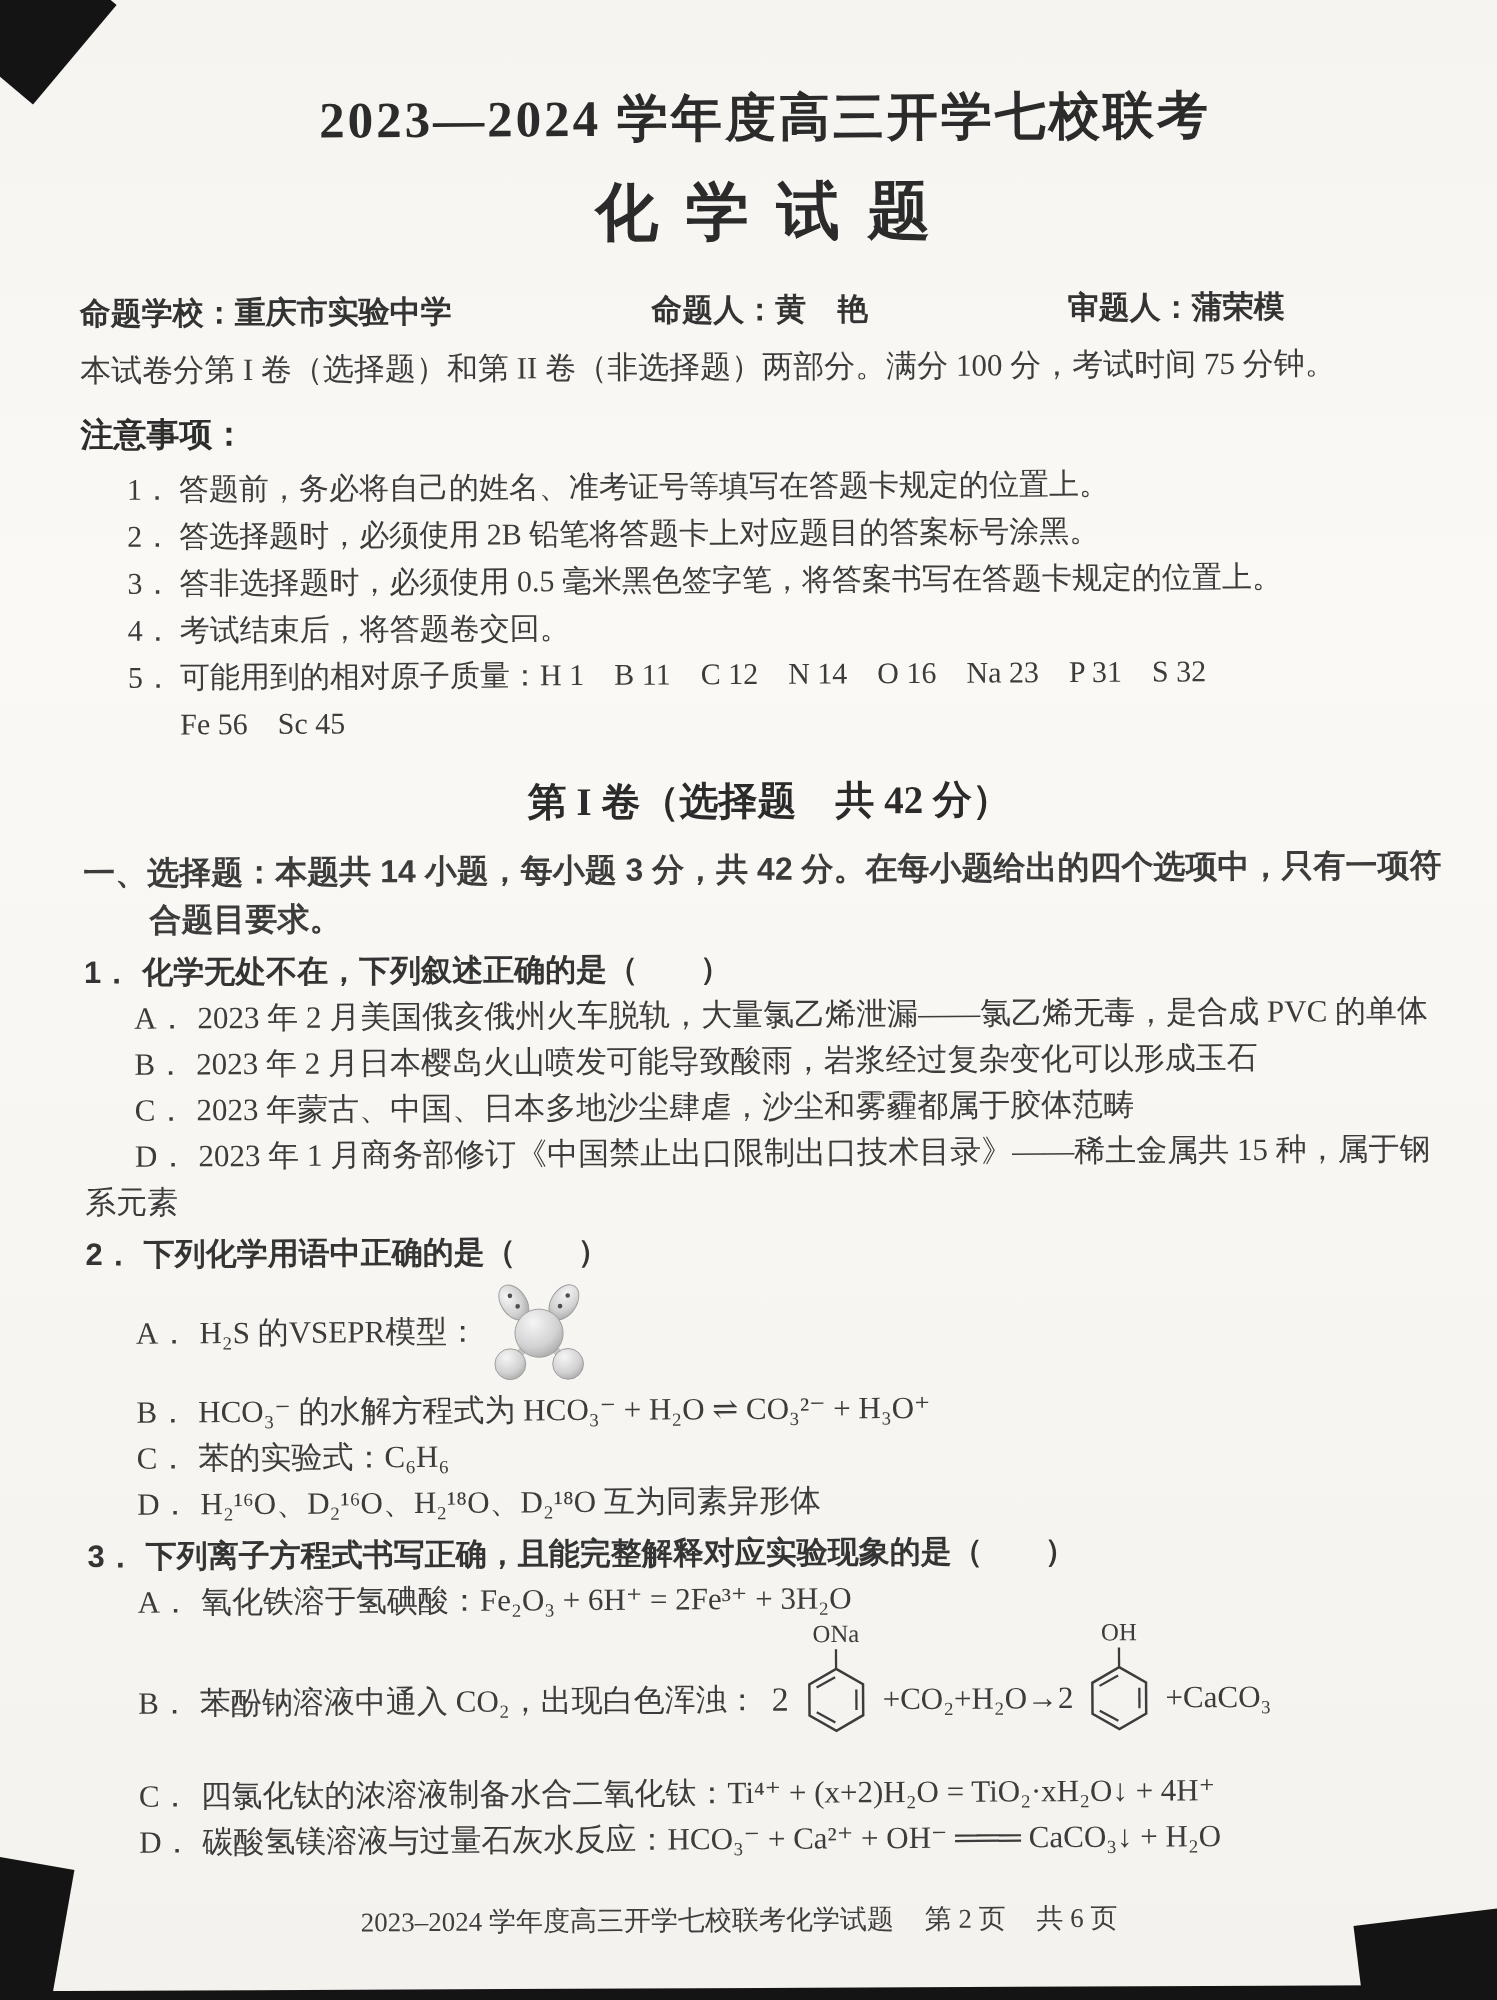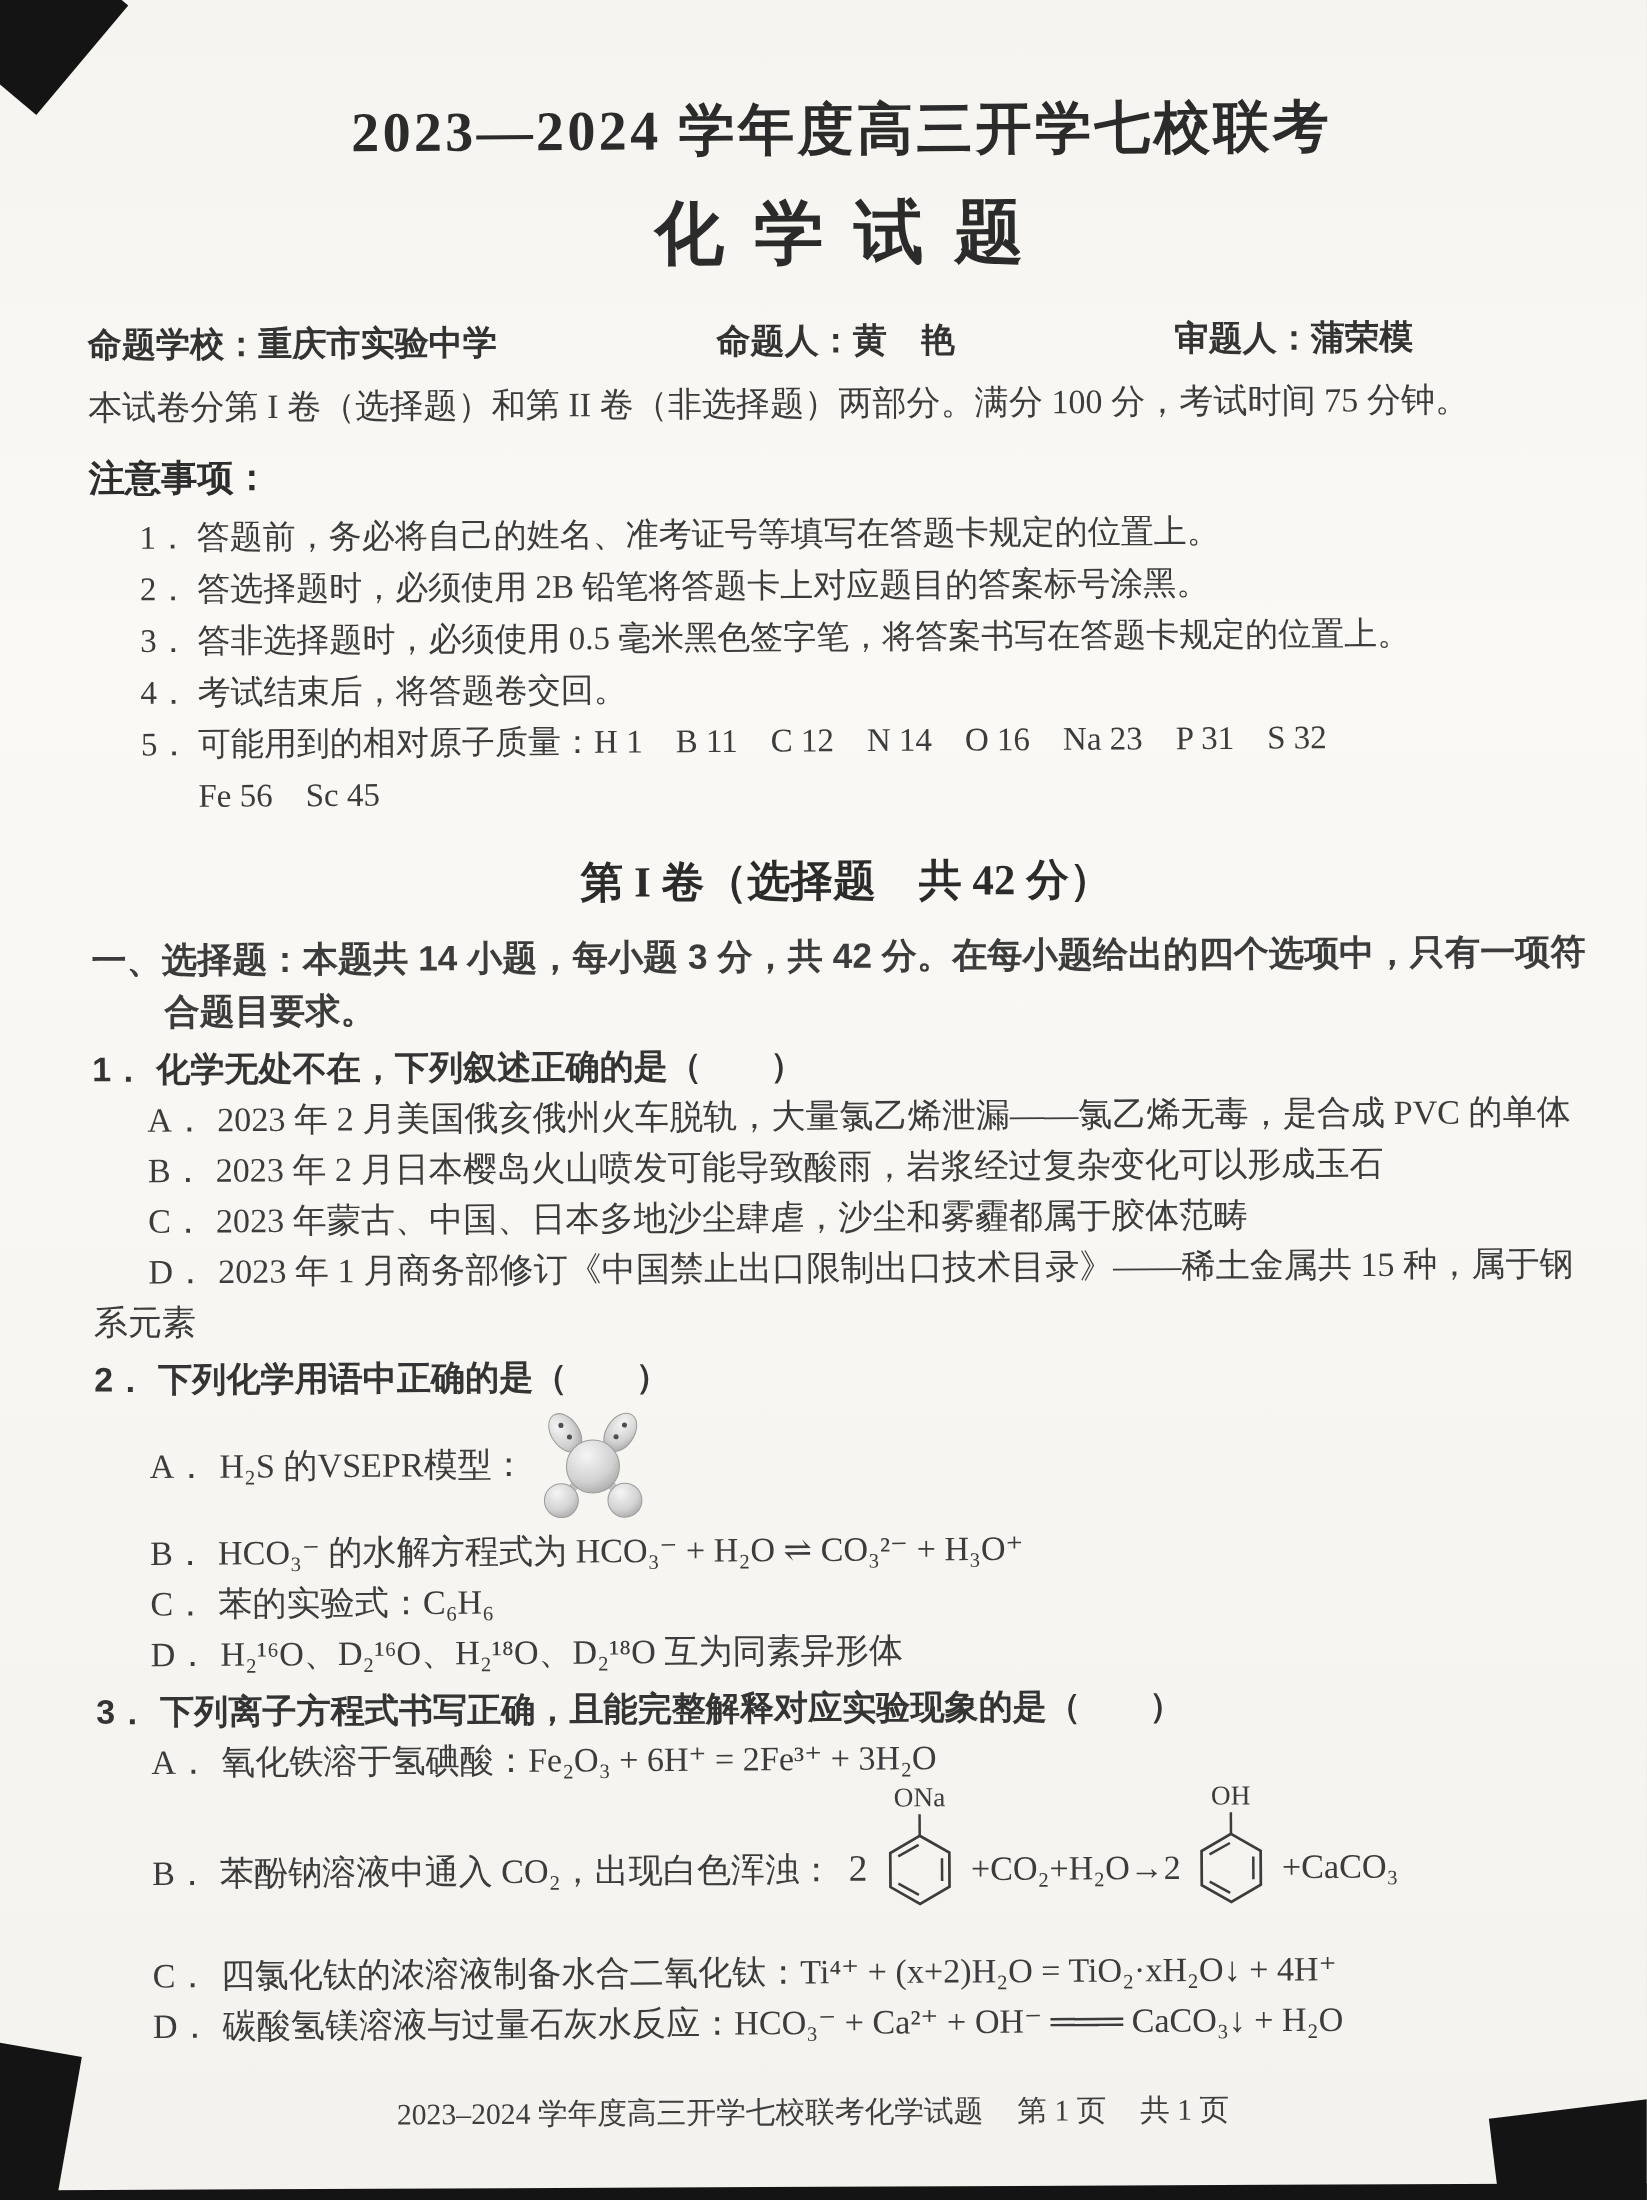--- a/index.html
+++ b/index.html
@@ -165,22 +165,22 @@
         </svg>
         <span class="eq-seg">+CaCO₃</span>
       </div>
 
       <p class="opt"><span class="opt-label">C．</span><span class="eq-seg">四氯化钛的浓溶液制备水合二氧化钛：Ti⁴⁺ + (x+2)H₂O = TiO₂·xH₂O↓ + 4H⁺</span></p>
       <p class="opt"><span class="opt-label">D．</span><span class="eq-seg">碳酸氢镁溶液与过量石灰水反应：HCO₃⁻ + Ca²⁺ + OH⁻ ═══ CaCO₃↓ + H₂O</span></p>
     </div>
 
     <div class="footer">
       <span>2023–2024 学年度高三开学七校联考化学试题</span>
-      <span>第 1 页</span>
-      <span>共 1 页</span>
+      <span>第 2 页</span>
+      <span>共 6 页</span>
     </div>
   </div>
 
   <div class="art art-tl"></div>
   <div class="art art-bottom"></div>
   <div class="art art-bl"></div>
   <div class="art art-br"></div>
 </div>
 
 </body></html>

